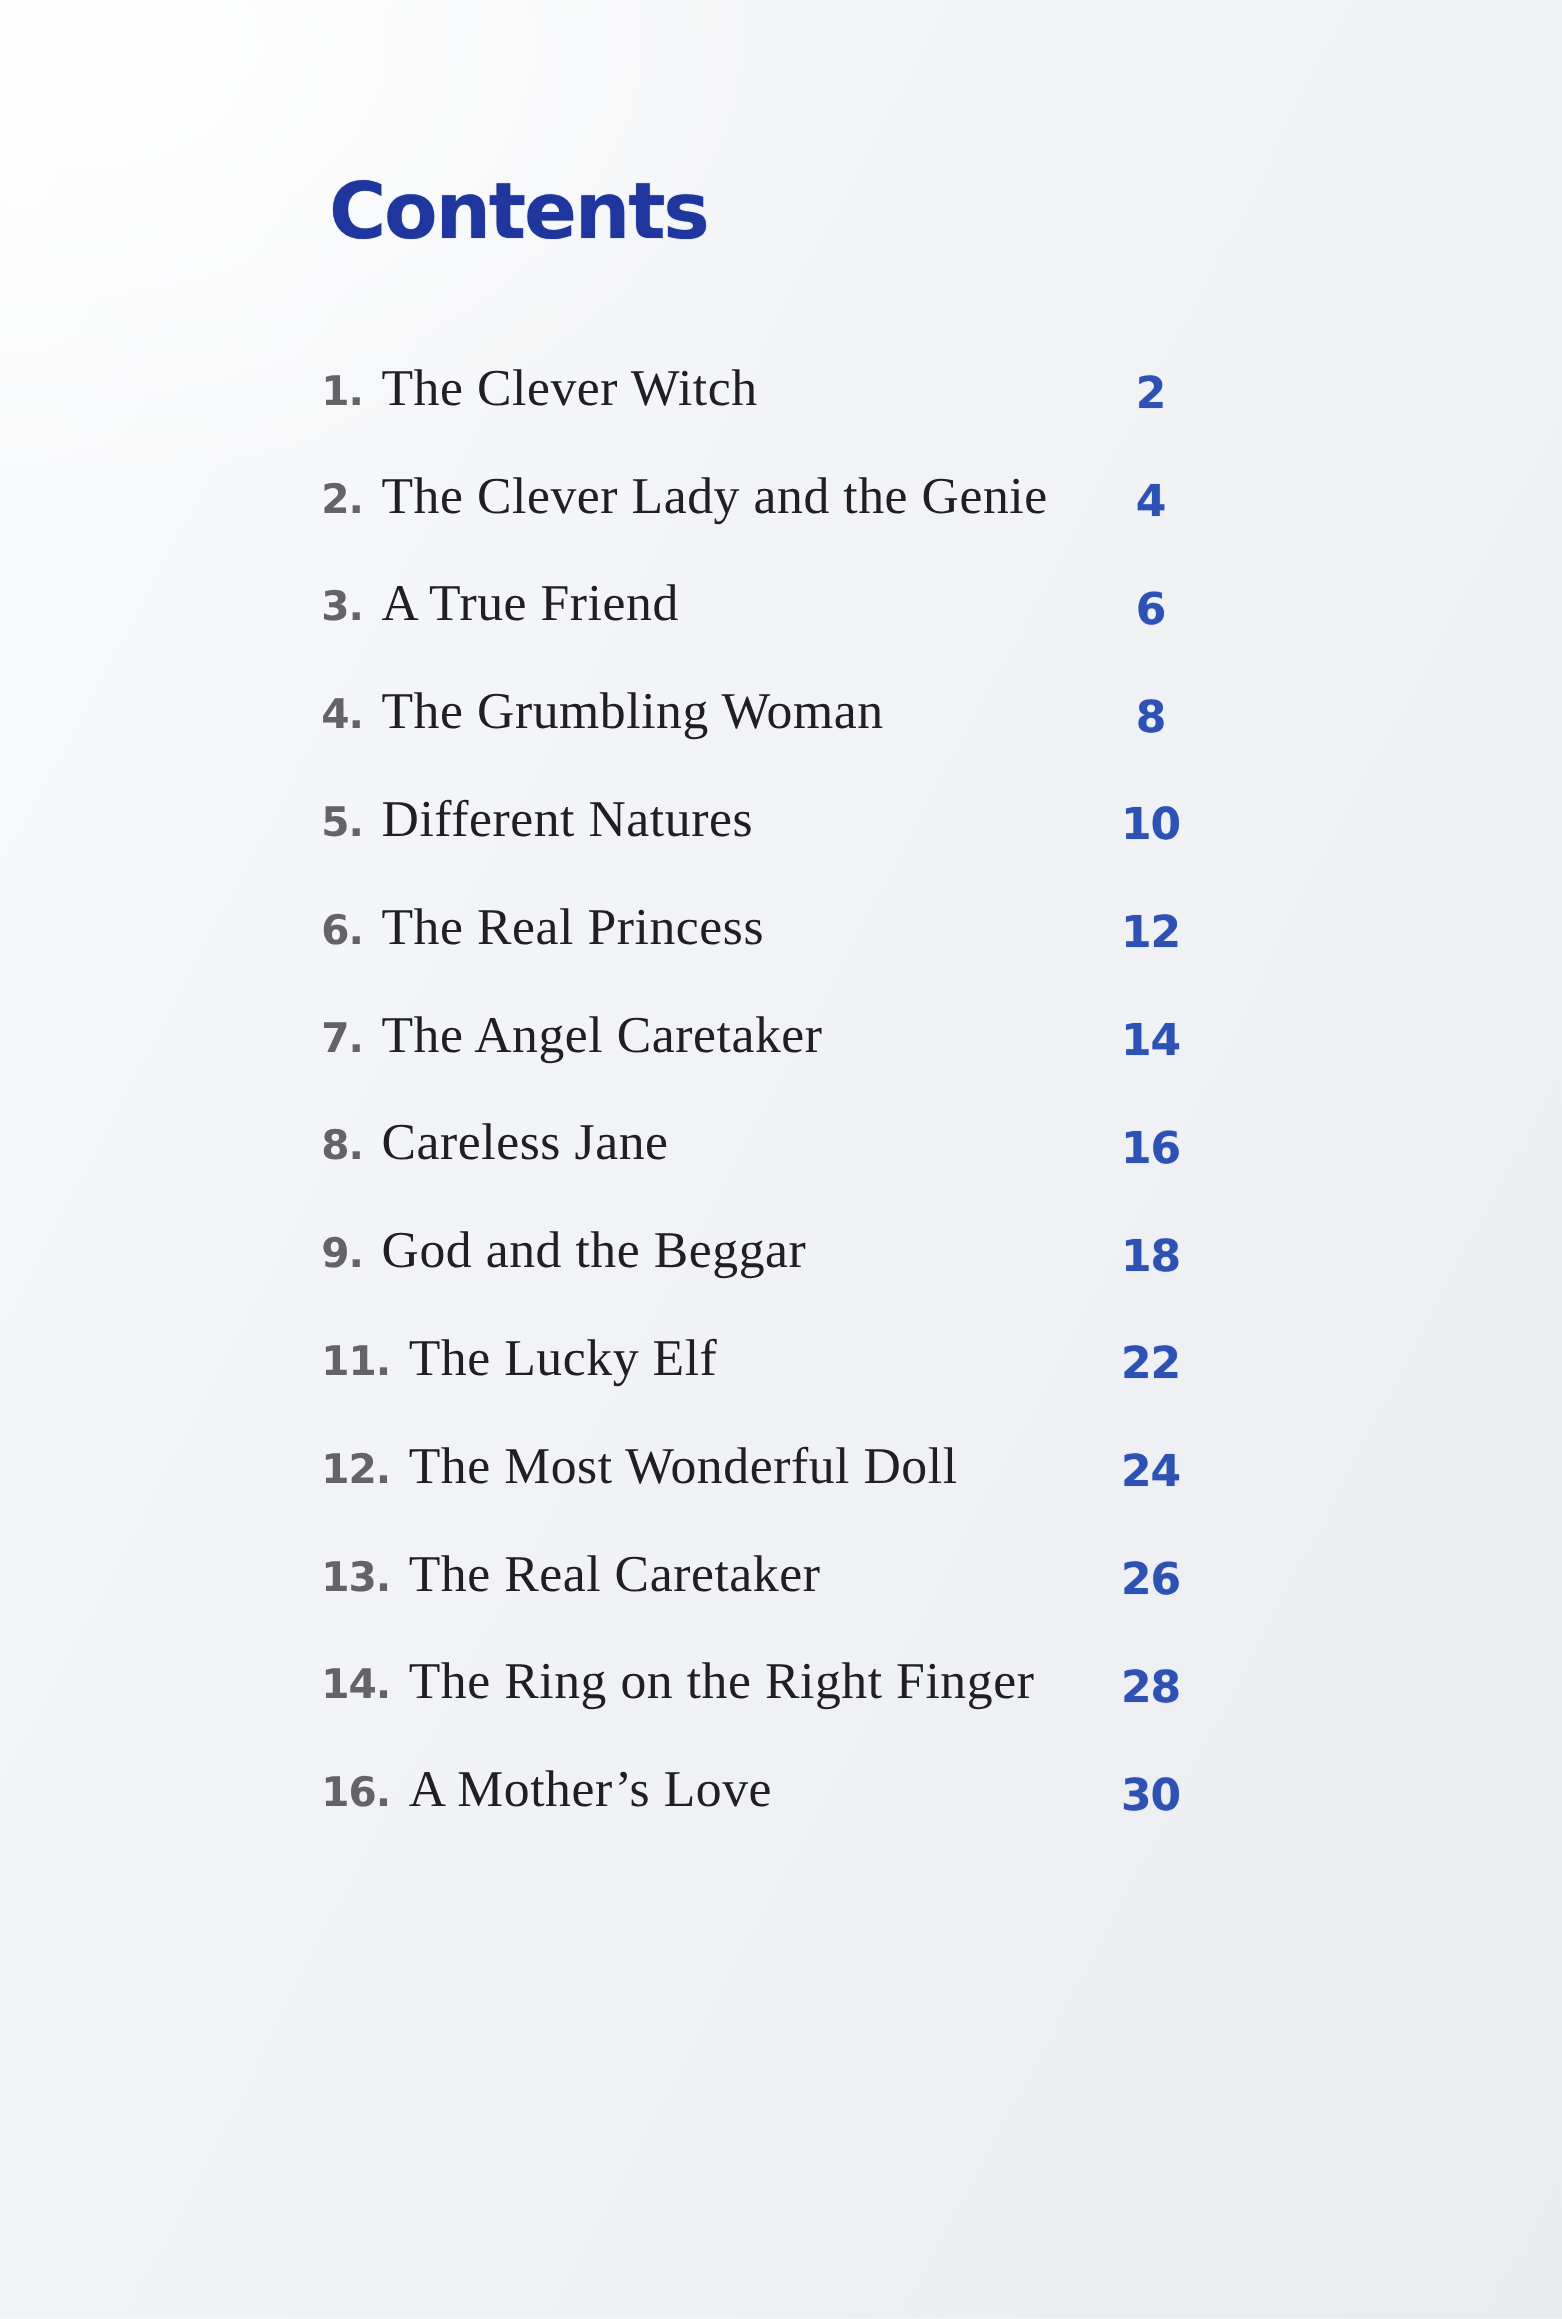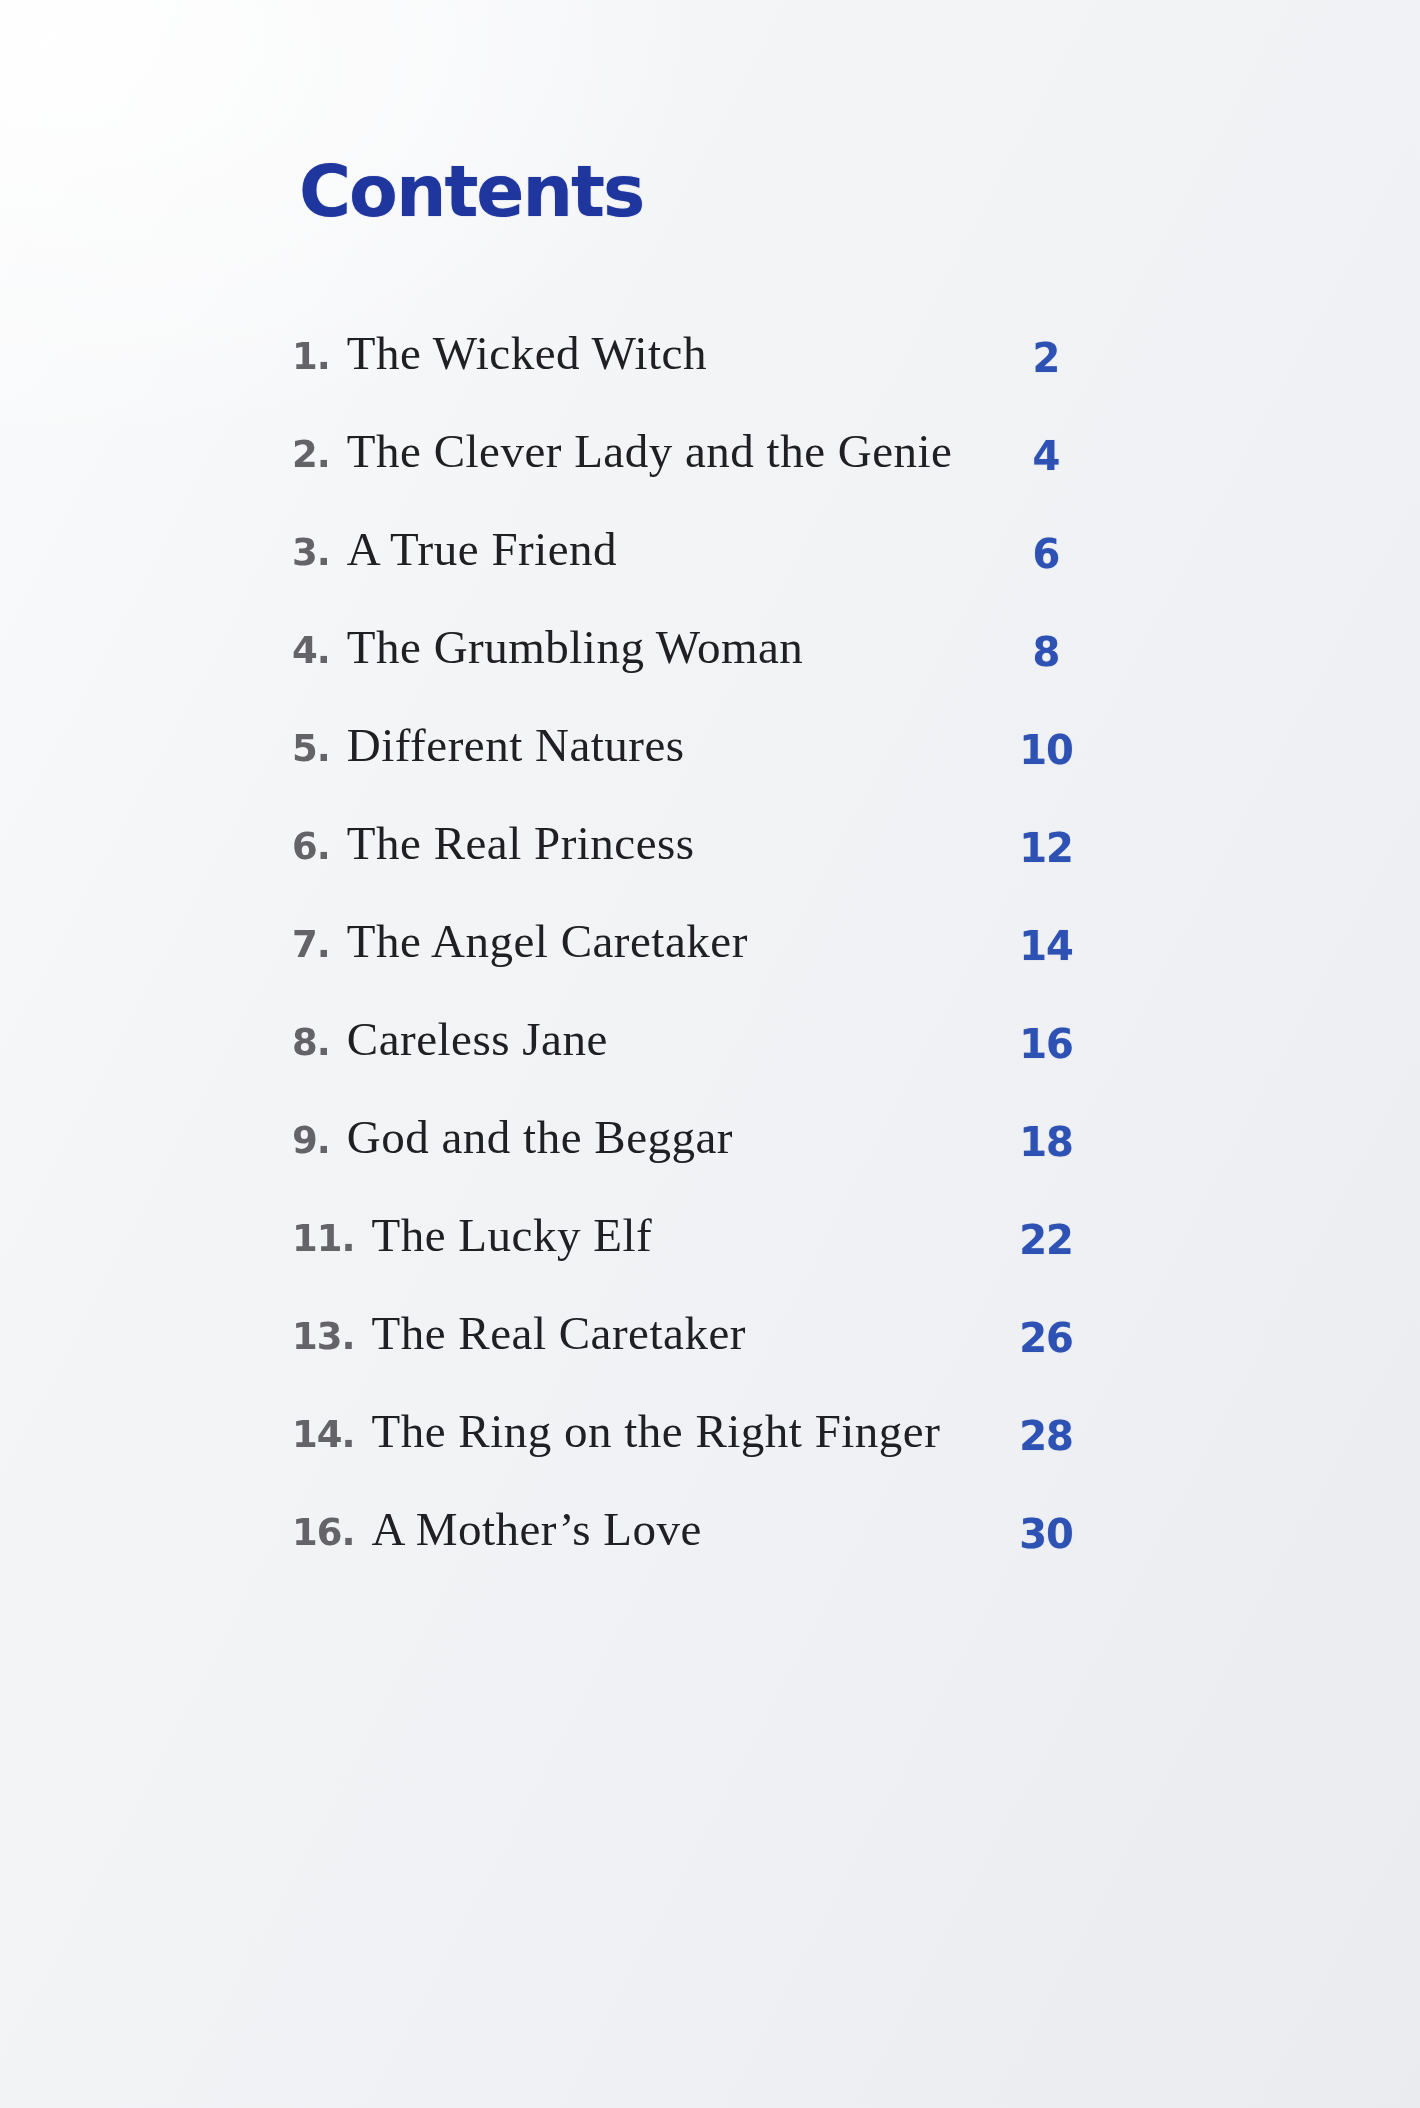--- a/index.html
+++ b/index.html
@@ -82,21 +82,21 @@
 </style>
 </head>
 <body>
 
 <div class="page">
   <h1 class="title">Contents</h1>
 
   <div class="toc" id="toc">
       <div class="row">
     <span class="num">1.</span>
-    <span class="story">The Wicked Witch</span>
+    <span class="story">The Clever Witch</span>
     <span class="pg">2</span>
   </div>
       <div class="row">
     <span class="num">2.</span>
     <span class="story">The Clever Lady and the Genie</span>
     <span class="pg">4</span>
   </div>
       <div class="row">
     <span class="num">3.</span>
     <span class="story">A True Friend</span>
@@ -131,20 +131,25 @@
     <span class="num">9.</span>
     <span class="story">God and the Beggar</span>
     <span class="pg">18</span>
   </div>
       <div class="row">
     <span class="num">11.</span>
     <span class="story">The Lucky Elf</span>
     <span class="pg">22</span>
   </div>
       <div class="row">
+    <span class="num">12.</span>
+    <span class="story">The Most Wonderful Doll</span>
+    <span class="pg">24</span>
+  </div>
+      <div class="row">
     <span class="num">13.</span>
     <span class="story">The Real Caretaker</span>
     <span class="pg">26</span>
   </div>
       <div class="row">
     <span class="num">14.</span>
     <span class="story">The Ring on the Right Finger</span>
     <span class="pg">28</span>
   </div>
       <div class="row">

